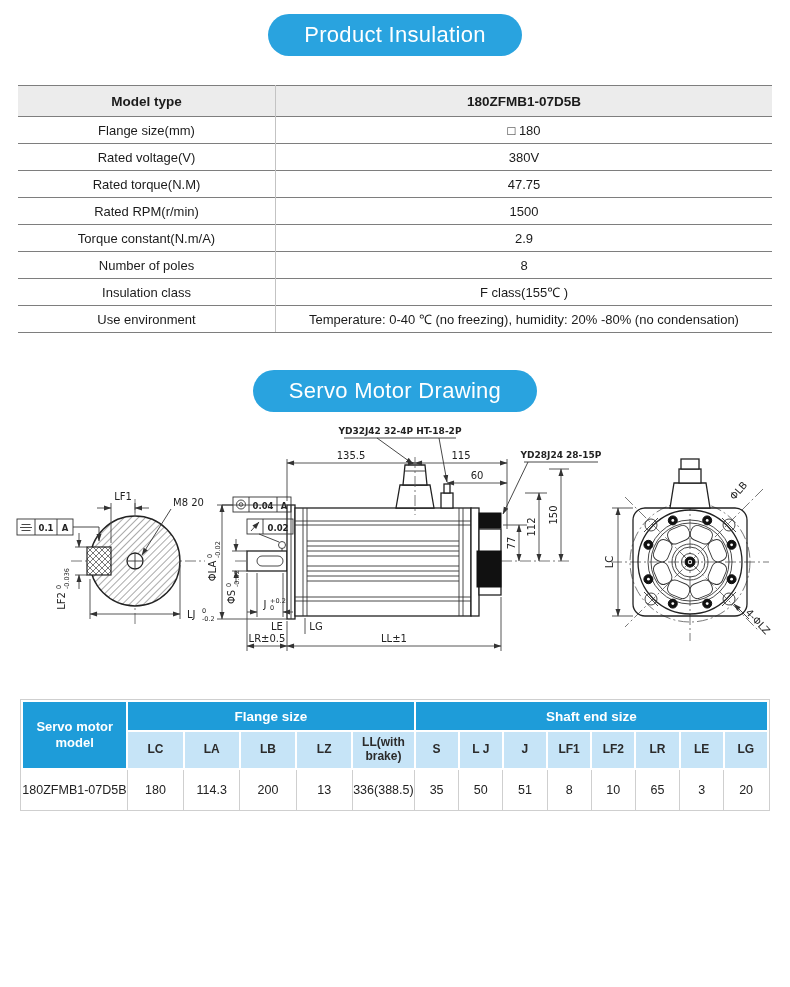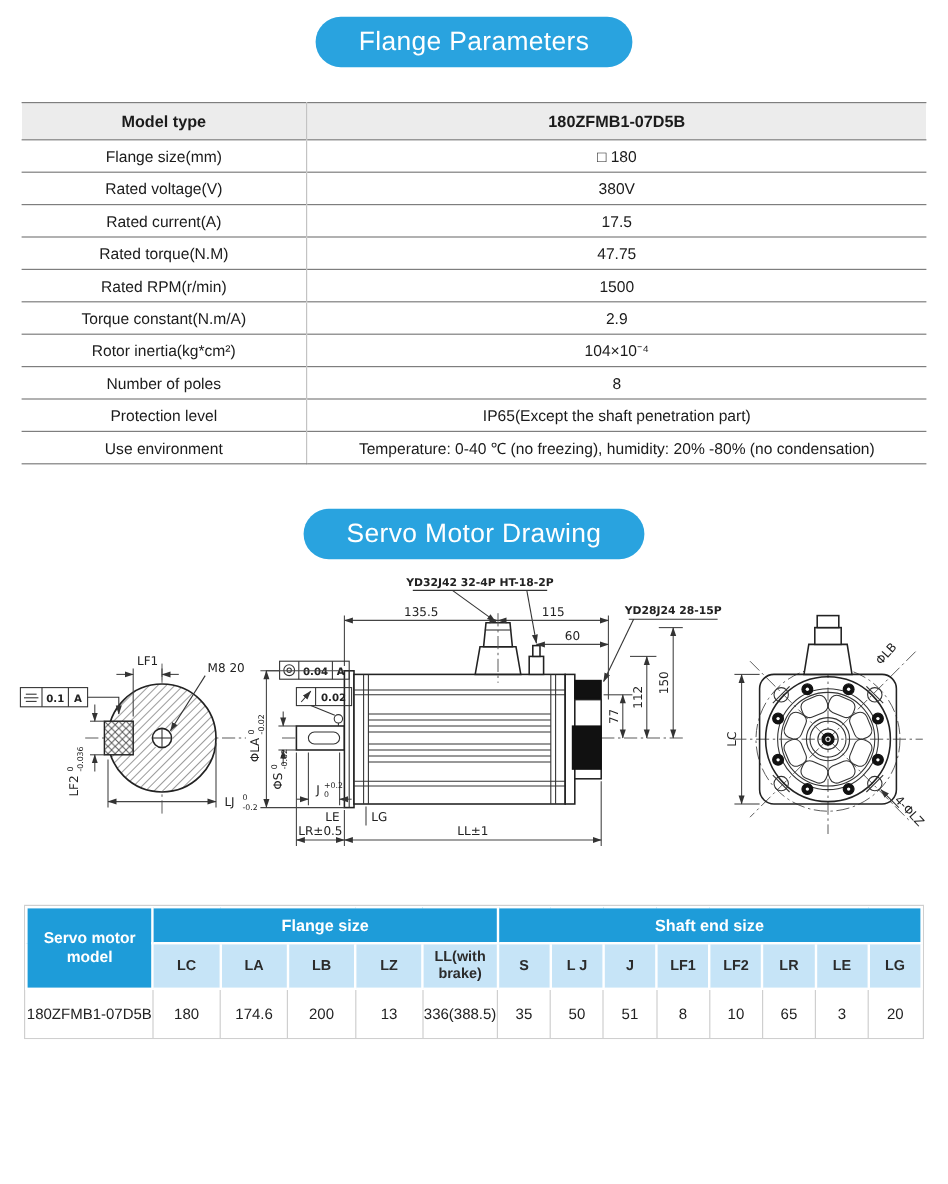--- a/index.html
+++ b/index.html
@@ -2,21 +2,21 @@
 <html><head>
 <meta charset="utf-8">
 <style>
   html,body{margin:0;padding:0;background:#fff}
   body{width:790px;font-family:"Liberation Sans",sans-serif;-webkit-font-smoothing:antialiased}
   .pill{display:table;margin:14px auto 0;background:#29a3df;color:#fff;font-size:22px;
         letter-spacing:.3px;padding:8px 36px;border-radius:24px;white-space:nowrap}
   .pill2{margin-top:37px}
   
   .ptable{width:754px;margin:29px auto 0;border-collapse:collapse;table-layout:fixed}
-  .ptable td{height:26px;font-size:13px;color:#1b1b1b;text-align:center;padding:0 4px;
+  .ptable td{height:26px;font-size:13px;color:#1b1b1b;text-align:center;padding:0 14px;
              border-top:1px solid #7e7e7e;overflow:hidden;white-space:nowrap}
   .ptable tr:last-child td{border-bottom:1px solid #7e7e7e}
   .ptable td.lbl{width:229px;border-right:1px solid #c3c3c3}
   .ptable tr.hd td{background:#ececec;font-weight:700;height:30px;font-size:13.5px}
   
   .draw-wrap{width:760px;margin:9px auto 0}
   svg text{font-family:"DejaVu Sans",sans-serif;fill:#222}
   .t10{font-size:10px}.t9{font-size:9px;font-weight:700}.t8{font-size:8.5px;font-weight:700}
   .t6{font-size:6.5px}
   .ln{stroke:#222;stroke-width:1.3;fill:none}
@@ -33,63 +33,55 @@
   .stable .modelh{font-size:13px;line-height:1.25;height:62px}
   .stable .grp{height:28px}
   .stable .sub{background:#c6e4f7;color:#2b2b2b;font-weight:700;font-size:12px;height:36px;
                border:2px solid #fff;line-height:1.15}
   .stable td.val{height:40px;font-size:12.5px;color:#222;border-right:1px solid #cfcfcf;background:#fff}
   .stable td.val:last-child{border-right:none}
 </style>
 </head>
 <body>
 
-<div class="pill">Flange Parameters</div>
+<div class="pill">Product Insulation</div>
 
 <table class="ptable">
   <tbody>
       <tr class="hd">
     <td class="lbl">Model type</td>
     <td>180ZFMB1-07D5B</td>
   </tr>
   <tr>
         <td class="lbl">Flange size(mm)</td>
         <td>□ 180</td>
       </tr>
   <tr>
         <td class="lbl">Rated voltage(V)</td>
         <td>380V</td>
       </tr>
   <tr>
-        <td class="lbl">Rated current(A)</td>
-        <td>17.5</td>
-      </tr>
-  <tr>
         <td class="lbl">Rated torque(N.M)</td>
         <td>47.75</td>
       </tr>
   <tr>
         <td class="lbl">Rated RPM(r/min)</td>
         <td>1500</td>
       </tr>
   <tr>
         <td class="lbl">Torque constant(N.m/A)</td>
         <td>2.9</td>
       </tr>
   <tr>
-        <td class="lbl">Rotor inertia(kg*cm²)</td>
-        <td>104×10⁻⁴</td>
-      </tr>
-  <tr>
         <td class="lbl">Number of poles</td>
         <td>8</td>
       </tr>
   <tr>
-        <td class="lbl">Protection level</td>
-        <td>IP65(Except the shaft penetration part)</td>
+        <td class="lbl">Insulation class</td>
+        <td>F class(155℃ )</td>
       </tr>
   <tr>
         <td class="lbl">Use environment</td>
         <td>Temperature: 0-40 ℃ (no freezing), humidity: 20% -80% (no condensation)</td>
       </tr>
 </tbody>
   </table>
 
 <div class="pill pill2">Servo Motor Drawing</div>
 
@@ -429,21 +421,21 @@
     <th class="sub">J</th>
     <th class="sub">LF1</th>
     <th class="sub">LF2</th>
     <th class="sub">LR</th>
     <th class="sub">LE</th>
     <th class="sub">LG</th>
   </tr>
   <tr>
     <td class="val">180ZFMB1-07D5B</td>
     <td class="val">180</td>
-    <td class="val">174.6</td>
+    <td class="val">114.3</td>
     <td class="val">200</td>
     <td class="val">13</td>
     <td class="val">336(388.5)</td>
     <td class="val">35</td>
     <td class="val">50</td>
     <td class="val">51</td>
     <td class="val">8</td>
     <td class="val">10</td>
     <td class="val">65</td>
     <td class="val">3</td>

